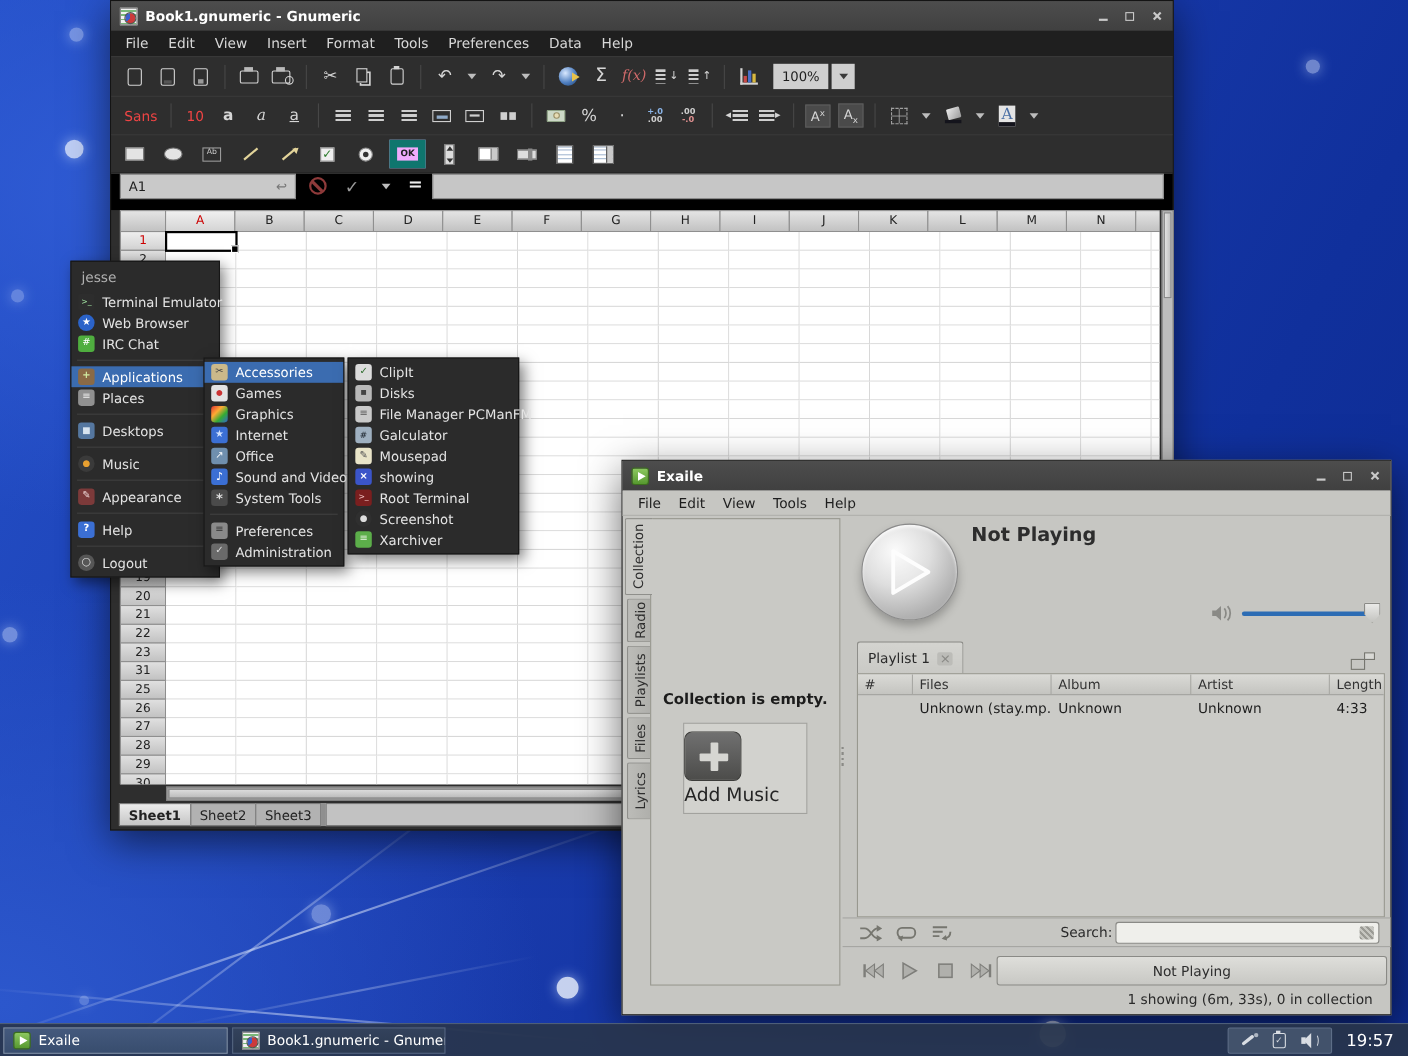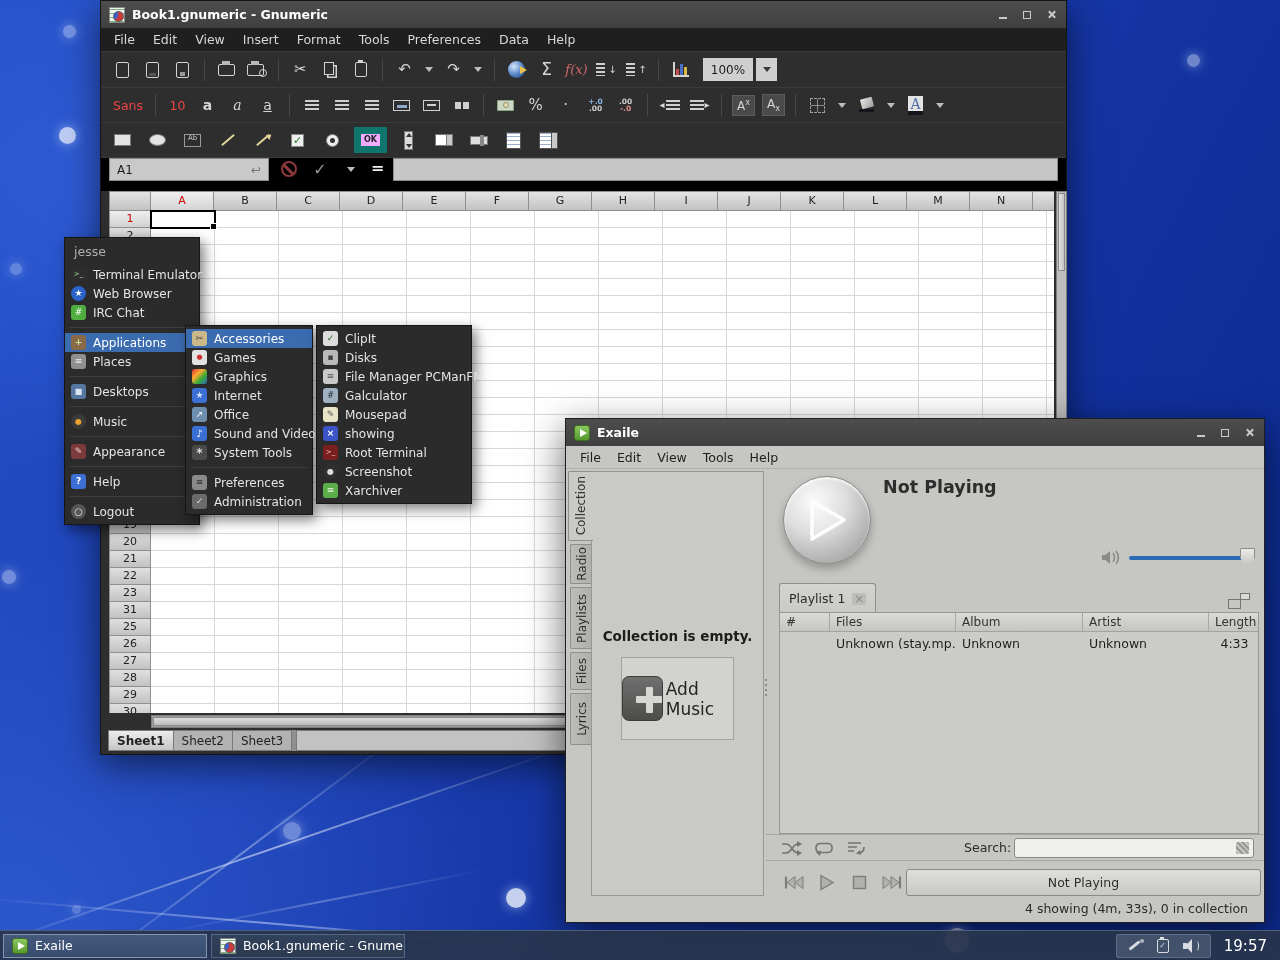--- a/index.html
+++ b/index.html
@@ -161,21 +161,21 @@
   .ex-menubar .mitem { color:#1e1e1e; font-size:12.5px; padding:3px 8px; }
   .ex-body { position:absolute; left:0; top:50px; width:698px; height:453px; }
   .ex-tabs { position:absolute; left:2px; top:2px; width:25px; }
   .vtab { width:23px; margin:0 0 3px 2px; background:linear-gradient(90deg,#bcbcb8,#aeaeaa); border:1px solid #8f8f8b; border-right:none; border-radius:2px 0 0 2px;
     display:flex; align-items:center; justify-content:center; }
   .vtab span { writing-mode:vertical-rl; transform:rotate(180deg); font-size:12px; color:#2e2e2e; }
   .vtab.active { width:25px; margin-left:0; background:#c9c9c5; position:relative; z-index:2; }
   .ex-leftpanel { position:absolute; left:25px; top:2px; width:173px; height:425px; background:#c9c9c5; border:1px solid #98988f; }
   .ex-empty { position:absolute; left:0; top:156px; width:100%; text-align:center; font-weight:bold; font-size:13.5px; color:#1c1c1c; }
   .ex-addbtn { position:absolute; left:29px; top:185px; width:113px; height:83px; background:#d2d2ce; border:1px solid #a2a29e;
-    display:flex; align-items:center; justify-content:center; gap:3px; }
+    display:flex; flex-direction:column; justify-content:center; gap:3px; }
   .addicon { position:relative; width:52px; height:45px; border-radius:7px; background:linear-gradient(#707070,#4c4c4a); border:1px solid #3c3c3a; }
   .addicon b { position:absolute; background:#d6d6d2; border-radius:1px; }
   .addicon .ph { left:13px; top:19px; width:26px; height:7px; }
   .addicon .pv { left:22.5px; top:9.5px; width:7px; height:26px; }
   .addlabel { font-size:17px; color:#242424; }
   .ex-divider { position:absolute; left:198px; top:2px; width:4px; height:425px; }
   .ex-divider i { position:absolute; left:1px; top:208px; width:2px; height:18px;
     background:repeating-linear-gradient(to bottom,#8a8a86 0 2px, transparent 2px 5px); }
   .ex-right { position:absolute; left:200px; top:0; width:498px; height:453px; }
   .ex-playbig { position:absolute; left:17px; top:7px; width:88px; height:88px; border-radius:50%;
@@ -191,21 +191,21 @@
     border:1px solid #8e8e8a; border-bottom:none; border-radius:3px 3px 0 0; display:flex; align-items:center; gap:7px; font-size:12.5px; color:#2a2a2a; }
   .tabx { font-weight:normal; color:#8a8a86; font-size:12px; background:#bcbcb8; border-radius:2px; padding:0 2px; line-height:12px; }
   .ex-newtab { position:absolute; right:14px; top:124px; width:22px; height:16px; }
   .ex-newtab i { position:absolute; left:0; bottom:0; width:13px; height:10px; border:1.5px solid #76766f; background:#c6c6c2; }
   .ex-newtab b { position:absolute; right:0; top:0; width:10px; height:7px; border:1.5px solid #76766f; background:#d9d9d5; }
   .ex-table { position:absolute; left:13px; top:143px; width:480px; bottom:88px; border:1px solid #98988f; background:#cbcbc7; overflow:hidden; }
   .ex-thead { display:flex; height:19px; background:linear-gradient(#dadad6,#c4c4c0); border-bottom:1px solid #a2a29e; }
   .ex-th { font-size:12px; color:#333; padding:0 6px; line-height:18px; border-right:1px solid #a8a8a4; }
   .ex-trow { display:flex; height:22px; align-items:center; }
   .ex-td { font-size:12.5px; color:#1f1f1f; padding:0 6px; white-space:nowrap; overflow:hidden; }
-  .tR { text-align:center; }
+  .tR { text-align:left; }
   .ex-tools { position:absolute; left:0; top:365px; width:498px; height:27px; background:#c6c6c2;
     border-top:1px solid #a6a6a2; border-bottom:1px solid #a6a6a2; }
   .tooli { position:absolute; top:4px; width:24px; height:18px; display:flex; align-items:center; justify-content:center; }
   .ex-search-label { position:absolute; left:198px; top:5px; font-size:12.5px; color:#2a2a2a; }
   .ex-search-input { position:absolute; left:248px; top:3px; width:240px; height:20px; background:#efefeb; border:1px solid #8a8a86; border-radius:3px;
     font-family:"DejaVu Sans",sans-serif; font-size:12px; padding:0 20px 0 6px; color:#222; }
   .search-clear { position:absolute; left:470px; top:7px; width:13px; height:12px;
     background:repeating-linear-gradient(45deg,#9a9a94 0 2px,#c6c6c0 2px 4px); border-radius:2px; }
   .ex-transport { position:absolute; left:0; top:399px; width:498px; height:30px; }
   .tbtn { position:absolute; top:2px; width:27px; height:25px; display:flex; align-items:center; justify-content:center; }
@@ -1358,21 +1358,21 @@
           </span>
           <span class="tbtn" style="left:112px">
             <svg width="20" height="15" viewBox="0 0 20 15">
               <path d="M18 1.5v12" stroke="#7e7e7a" stroke-width="2.2"></path>
               <path d="M9 1.5l8 6-8 6z" fill="#b0b0ac" stroke="#7e7e7a"></path>
               <path d="M1 1.5l8 6-8 6z" fill="#b0b0ac" stroke="#7e7e7a"></path>
             </svg>
           </span>
           <div class="ex-progress">Not Playing</div>
         </div>
-        <div class="ex-status">4 showing (4m, 33s), 0 in collection</div>
+        <div class="ex-status">1 showing (6m, 33s), 0 in collection</div>
       </div>
     </div>
   </div>
 
   <div class="taskbar">
     <span id="tb-items" style="display:flex;gap:4px">
         <span class="taskbtn active">
           <span class="ex-appicon">
             <i></i>
           </span>

